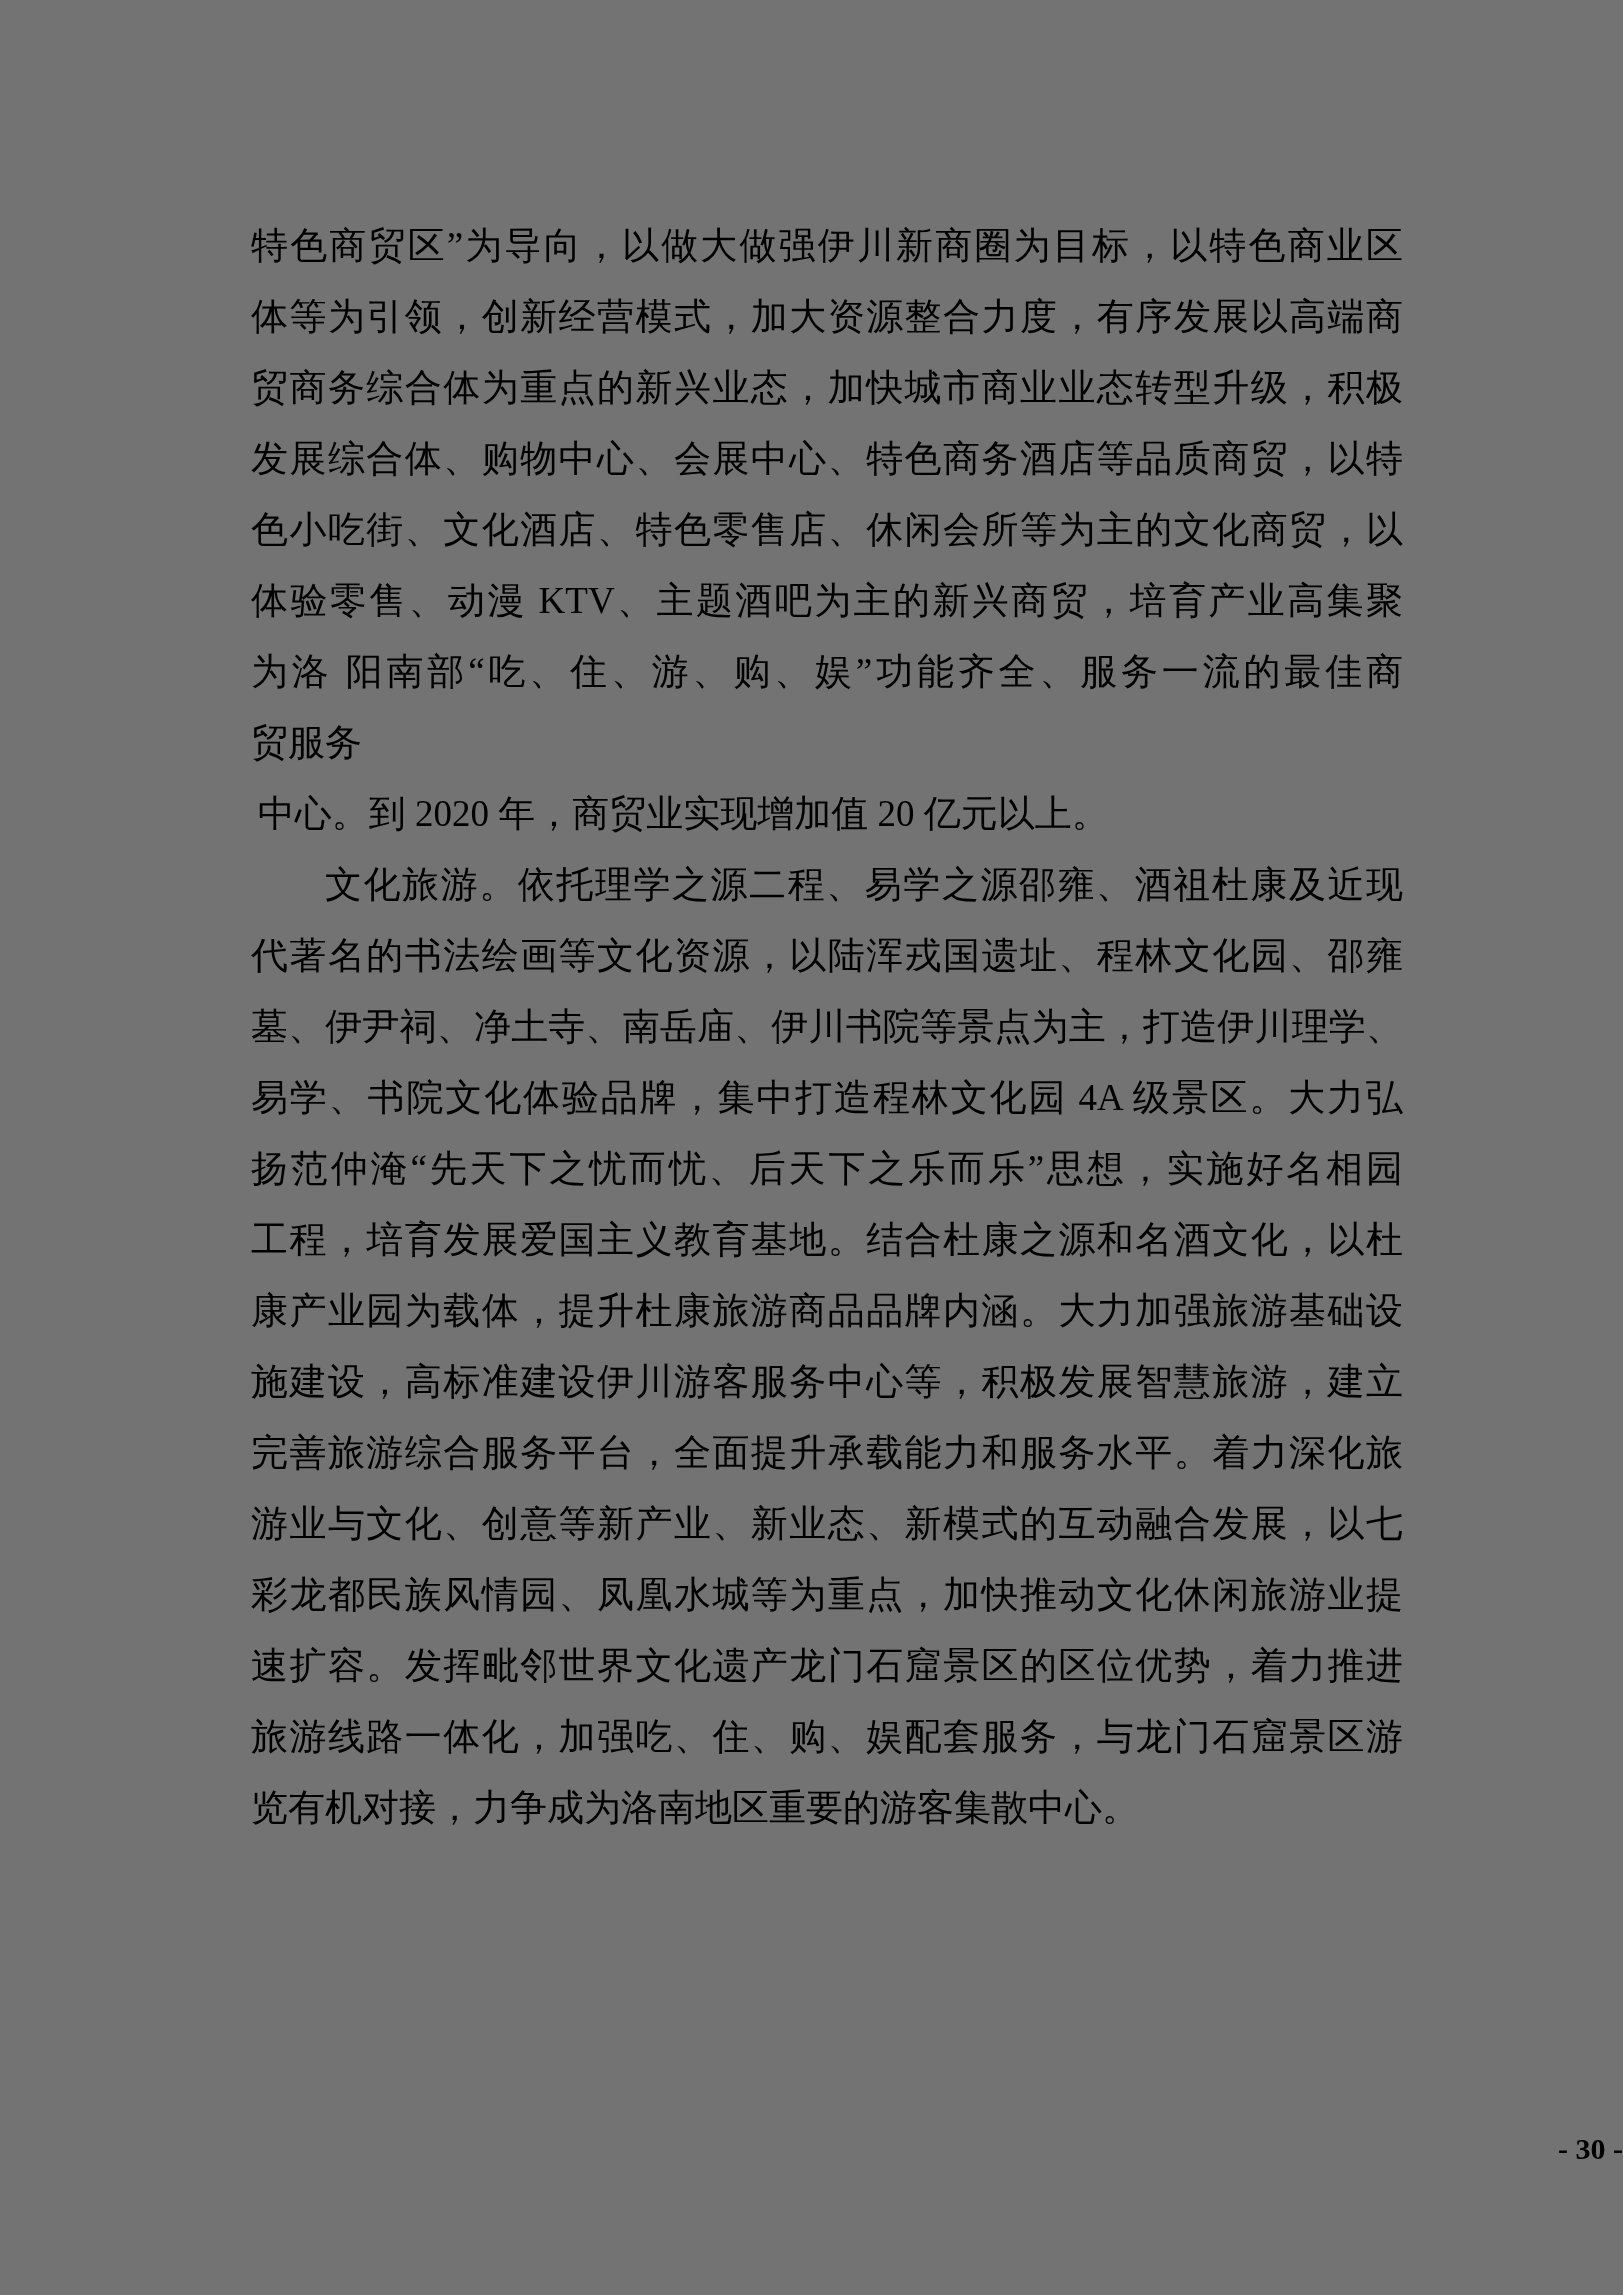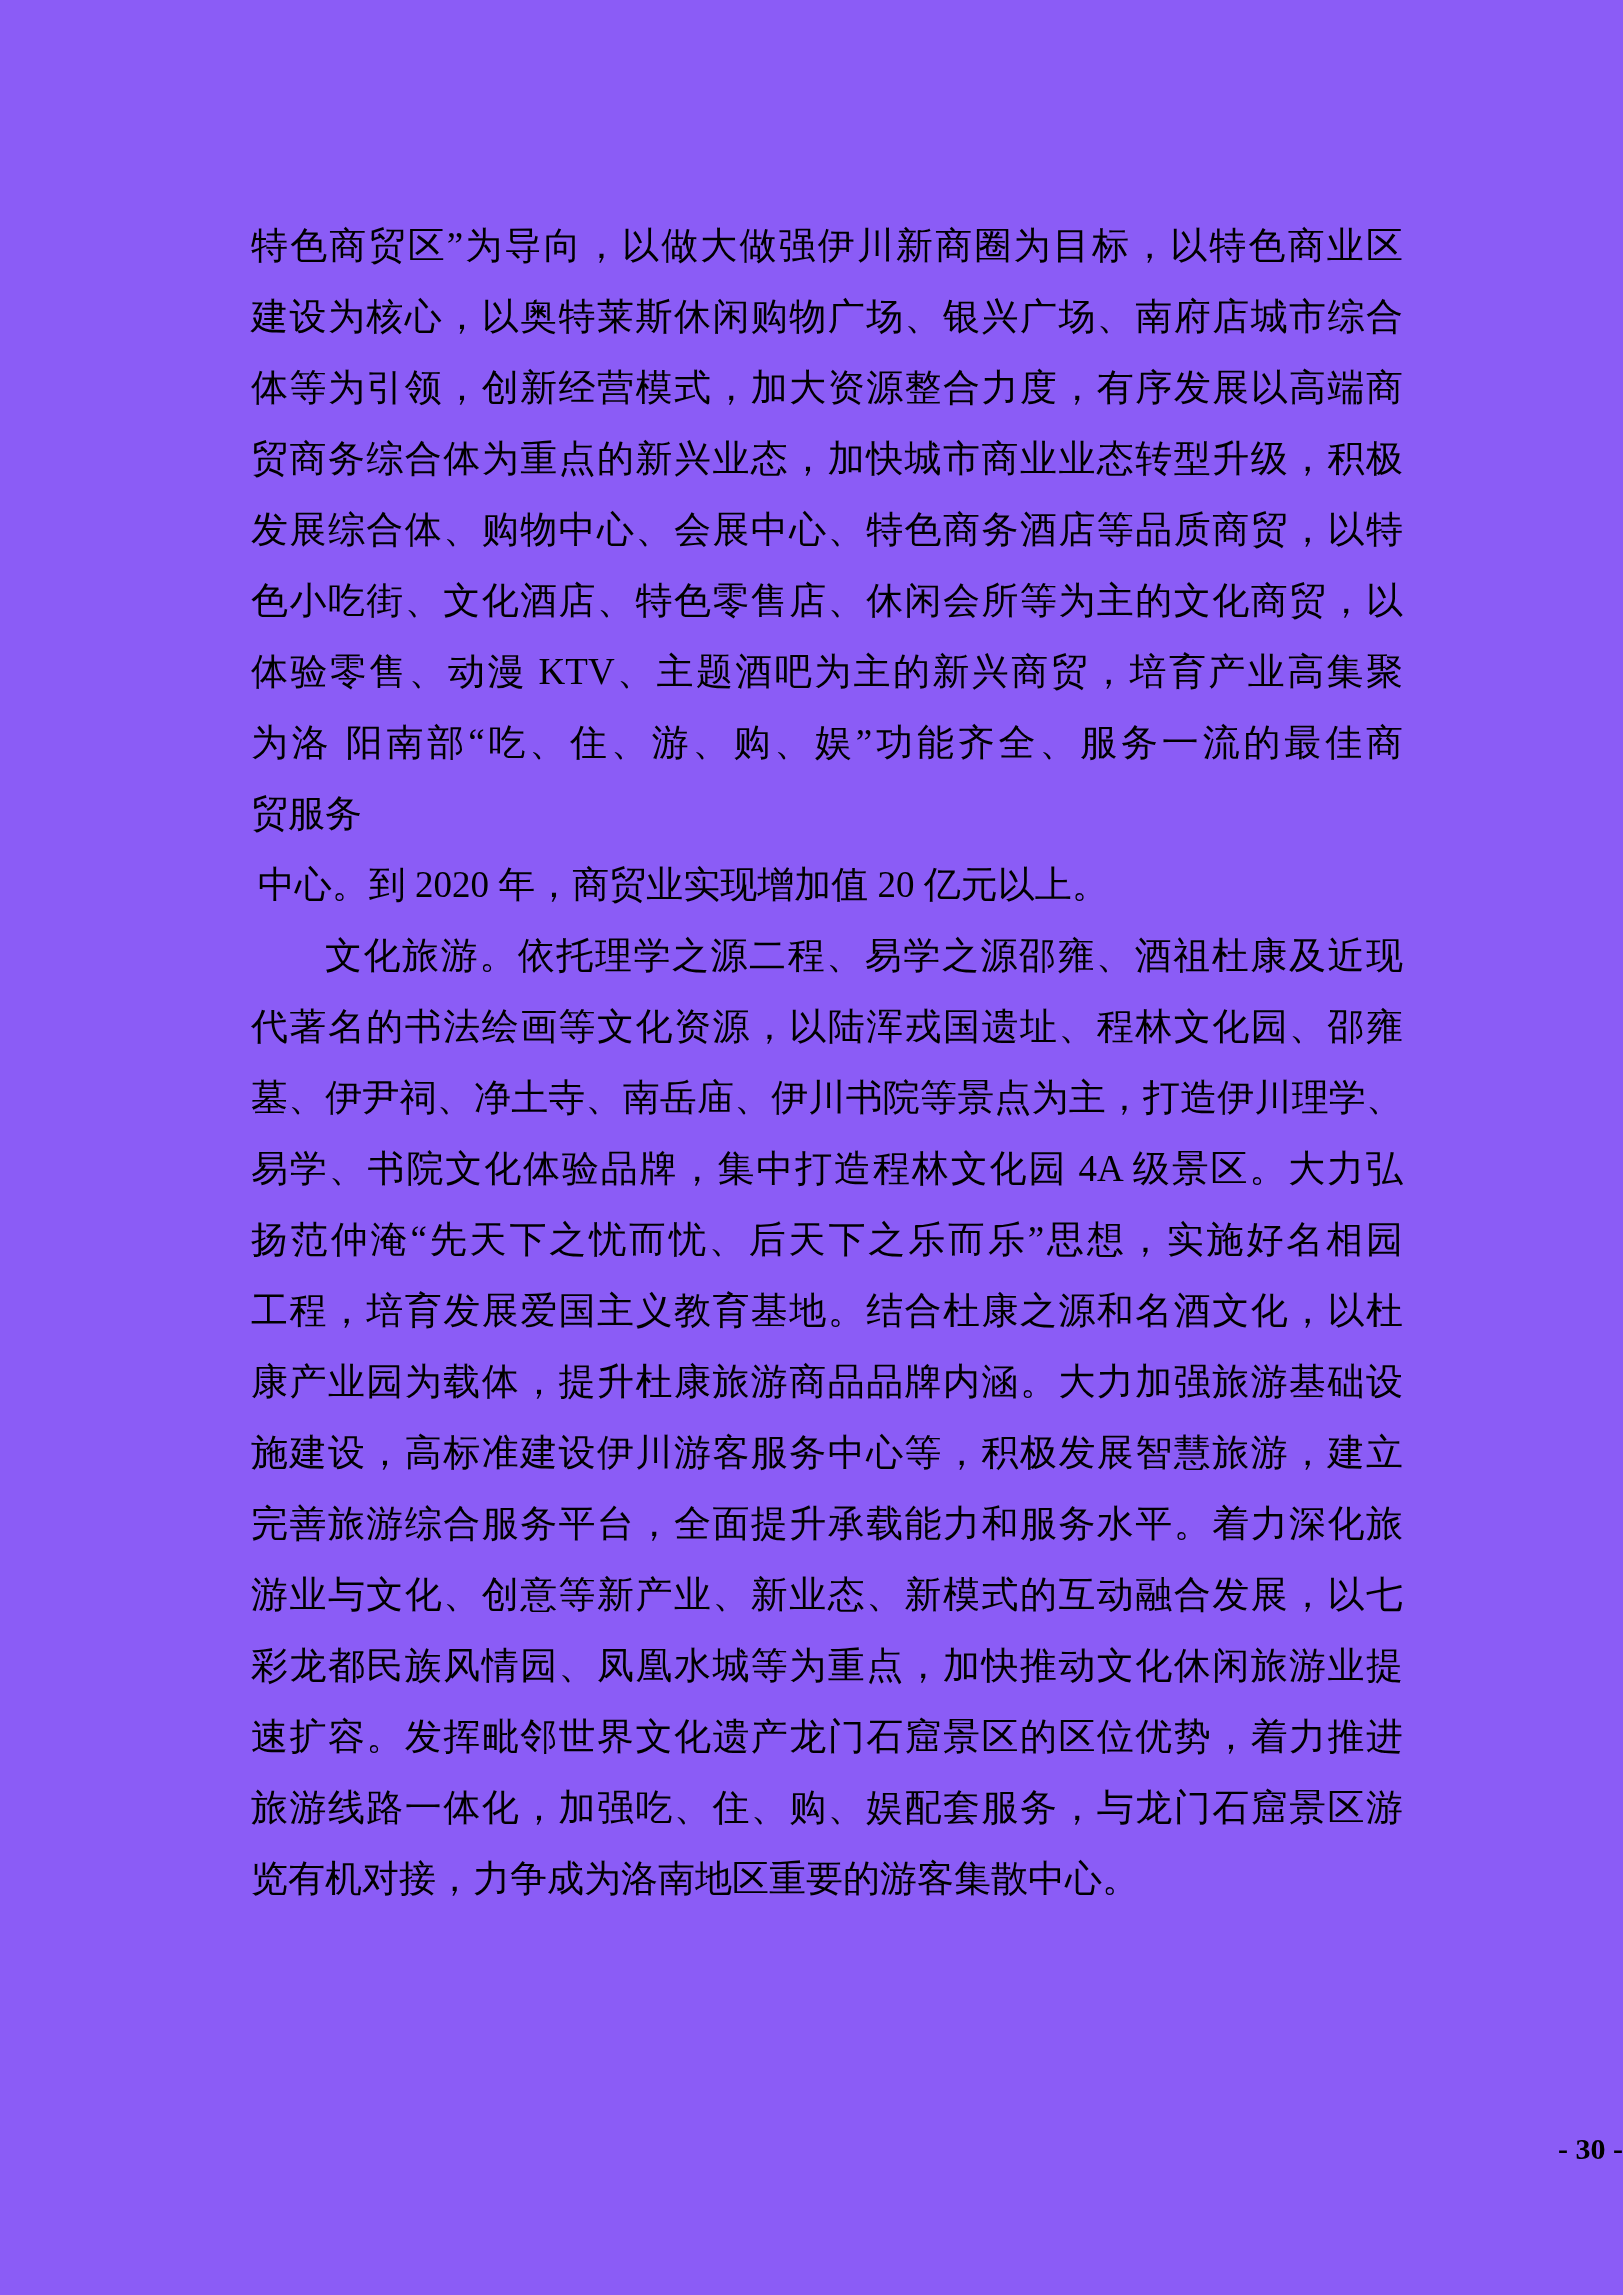--- a/index.html
+++ b/index.html
@@ -4,21 +4,21 @@
 <style>
   html, body {
     margin: 0;
     padding: 0;
     background: #ffffff;
   }
   .page {
     position: relative;
     width: 1623px;
     height: 2295px;
-    background: #8b5cf6;
+    background: #737373;
     color: #000000;
     font-family: "Liberation Serif", "DejaVu Serif", serif;
     overflow: hidden;
   }
   .content {
     position: absolute;
     left: 251px;
     top: 210px;
     width: 1152px;
   }
@@ -54,21 +54,20 @@
     font-weight: bold;
   }
 </style>
 </head>
 <body>
 
 <div class="page">
   <div class="content">
       <div class="paragraph">
         <div class="line fill">特色商贸区”为导向，以做大做强伊川新商圈为目标，以特色商业区</div>
-        <div class="line fill">建设为核心，以奥特莱斯休闲购物广场、银兴广场、南府店城市综合</div>
         <div class="line fill">体等为引领，创新经营模式，加大资源整合力度，有序发展以高端商</div>
         <div class="line fill">贸商务综合体为重点的新兴业态，加快城市商业业态转型升级，积极</div>
         <div class="line fill">发展综合体、购物中心、会展中心、特色商务酒店等品质商贸，以特</div>
         <div class="line fill">色小吃街、文化酒店、特色零售店、休闲会所等为主的文化商贸，以</div>
         <div class="line fill">体验零售、动漫 KTV、主题酒吧为主的新兴商贸，培育产业高集聚</div>
         <div class="line fill">为洛 阳南部“吃、住、游、购、娱”功能齐全、服务一流的最佳商</div>
         <div class="line">贸服务</div>
         <div class="line" style="padding-left: 6.8px;">中心。到 2020 年，商贸业实现增加值 20 亿元以上。</div>
       </div>
       <div class="paragraph">

